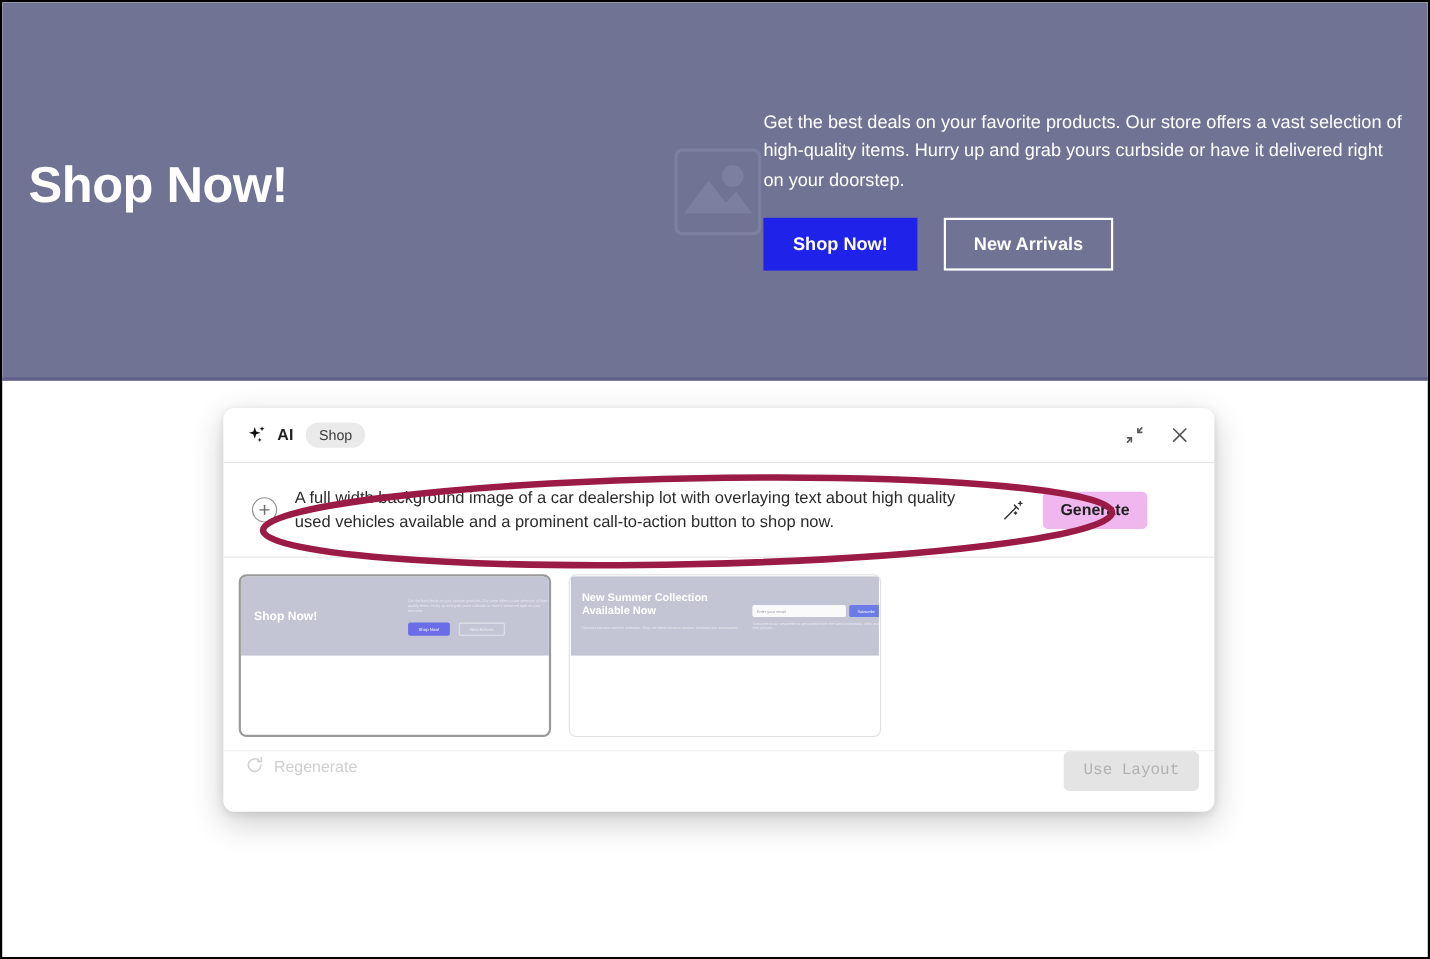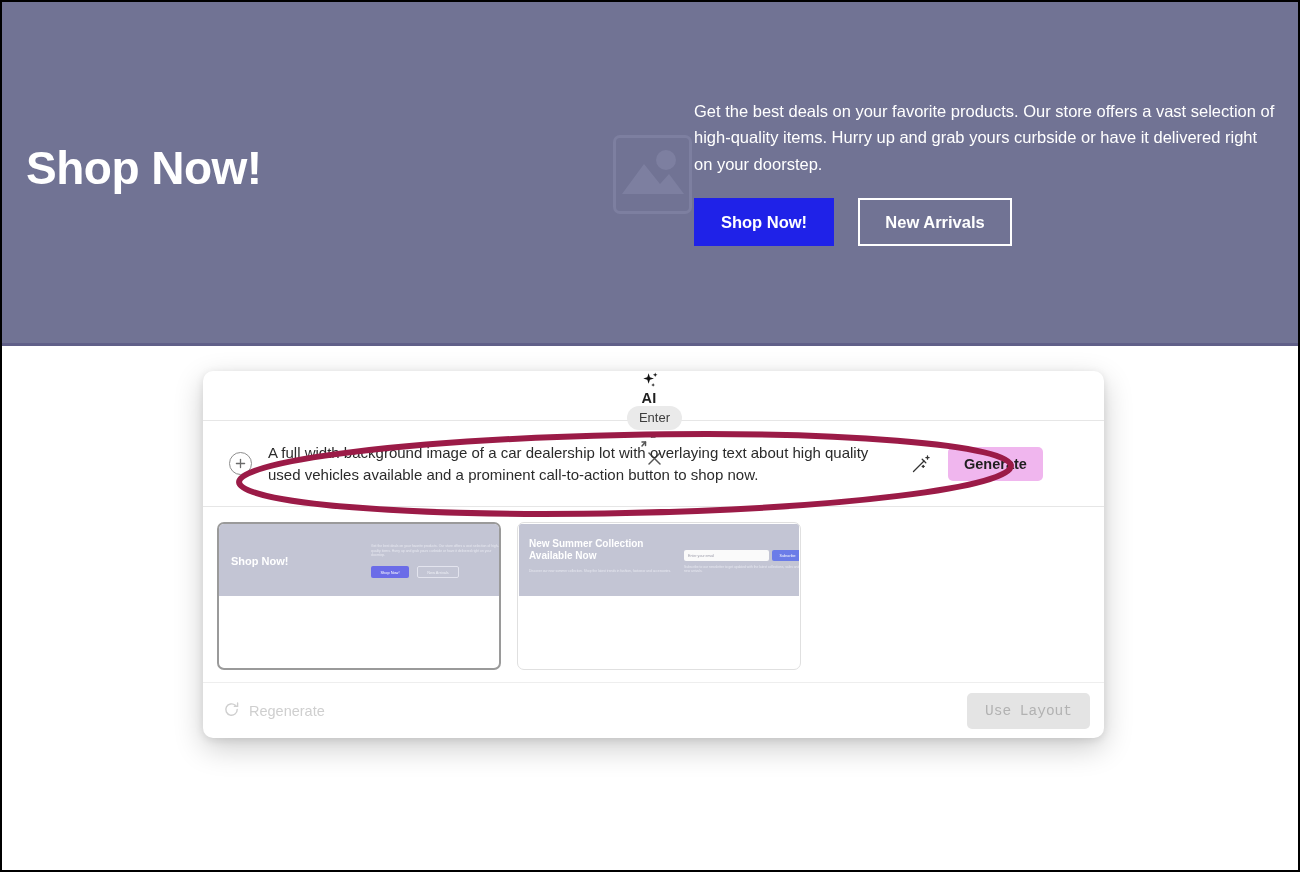--- a/index.html
+++ b/index.html
@@ -118,21 +118,20 @@
     overflow: hidden;
   }
 
   
   #ai-header {
     height: 50px;
     display: flex;
     align-items: center;
     padding: 0 18px 0 20px;
     border-bottom: 1px solid #e6e6e6;
-    flex-direction: column;
   }
 
   #ai-sparkle-icon {
     width: 20px; height: 20px;
     display: flex; align-items: center; justify-content: center;
     margin-right: 9px;
   }
 
   #ai-label {
     font-size: 14.5px;
@@ -276,22 +275,22 @@
     display: flex;
     align-items: center;
     color: #9a9aa8;
     padding-left: 4px;
   }
 
   
   #ai-footer {
     height: 56px;
     display: flex;
-    align-items: center;
-    padding: 11px 14px;
+    align-items: flex-start;
+    padding: 0 14px;
     border-top: 1px solid #eeeeee;
     gap: 24px;
   }
 
   #regenerate-button {
     display: flex;
     align-items: center;
     gap: 9px;
     color: #cfcfcf;
     font-size: 14.5px;
@@ -351,21 +350,21 @@
 
     <div id="ai-header">
       <span id="ai-sparkle-icon">
         <svg width="19" height="19" viewBox="0 0 19 19">
           <path d="M7.6 2.2 L8.9 6.2 L12.9 7.5 L8.9 8.8 L7.6 12.8 L6.3 8.8 L2.3 7.5 L6.3 6.2 Z" fill="#111111"></path>
           <path d="M14.2 1.5 L14.8 3.2 L16.5 3.8 L14.8 4.4 L14.2 6.1 L13.6 4.4 L11.9 3.8 L13.6 3.2 Z" fill="#111111"></path>
           <path d="M12.1 12.0 L12.6 13.4 L14.0 13.9 L12.6 14.4 L12.1 15.8 L11.6 14.4 L10.2 13.9 L11.6 13.4 Z" fill="#111111"></path>
         </svg>
       </span>
       <span id="ai-label">AI</span>
-      <span id="ai-beta-badge">Enter</span>
+      <span id="ai-beta-badge">Shop</span>
       <span id="ai-header-spacer"></span>
       <span class="header-icon-btn" id="collapse-button">
         <svg width="19" height="19" viewBox="0 0 19 19" fill="none" stroke="#555555" stroke-width="1.5" stroke-linecap="round" stroke-linejoin="round">
           <path d="M12.5 3.5 L12.5 7.0 L16.0 7.0"></path>
           <path d="M16.0 3.0 L12.5 7.0"></path>
           <path d="M6.5 15.5 L6.5 12.0 L3.0 12.0"></path>
           <path d="M3.0 16.0 L6.5 12.0"></path>
         </svg>
       </span>
       <span class="header-icon-btn" id="close-button">

